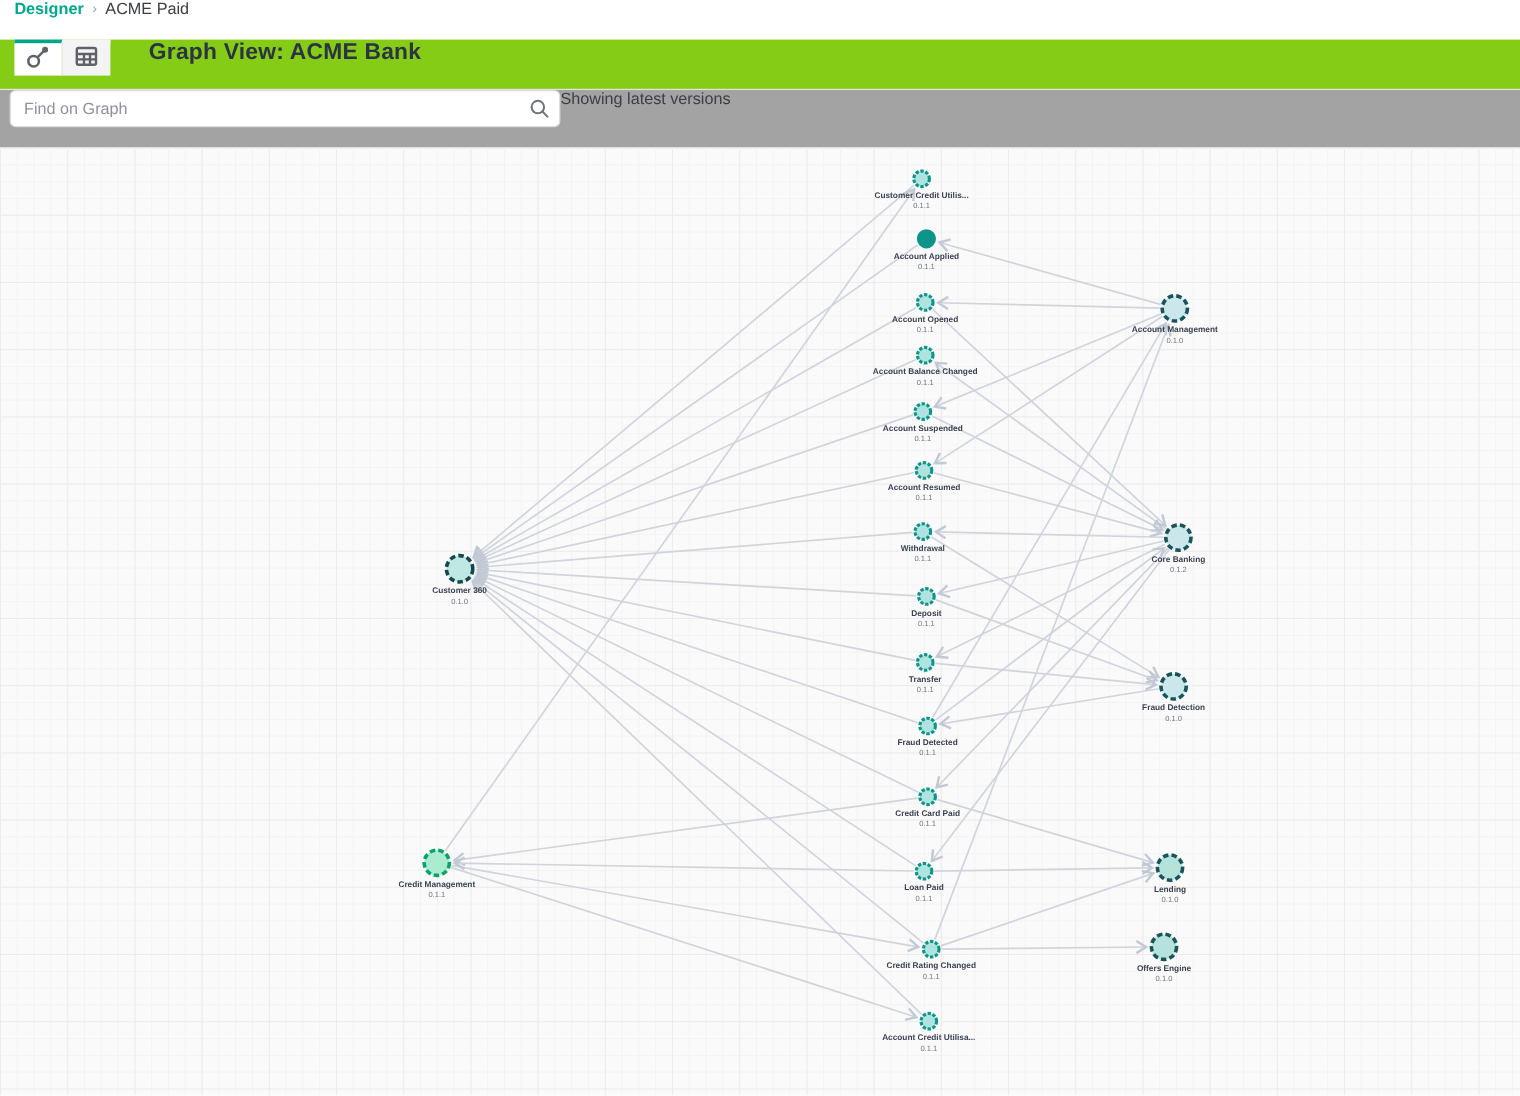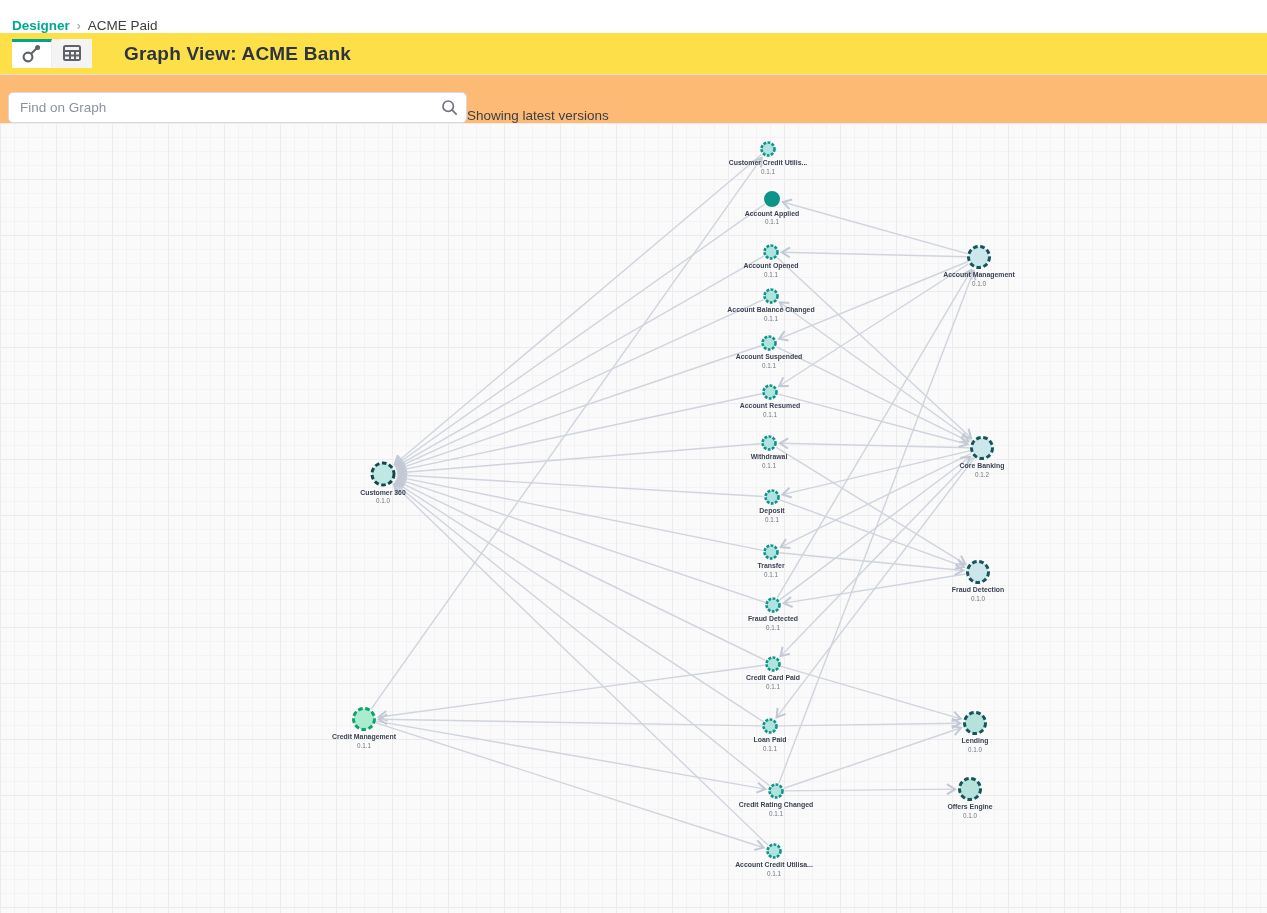--- a/index.html
+++ b/index.html
@@ -1,37 +1,37 @@
 <!DOCTYPE html>
 <html><head>
 <meta charset="utf-8">
 <style>
   * { margin:0; padding:0; box-sizing:border-box; }
   html,body { width:1267px; height:913px; overflow:hidden; background:#fff;
     font-family:"Liberation Sans", sans-serif; }
 
   
-  .breadcrumb-bar { height:33px; display:flex; align-items:flex-end; padding-left:12px;
+  .breadcrumb-bar { height:33px; display:flex; align-items:flex-start; padding-left:12px;
     background:#fff; font-size:13.5px; }
   .crumb-link { color:#00a88f; font-weight:700; cursor:pointer; }
   .crumb-sep { color:#9aa0a6; margin:0 7px; font-size:12px; }
   .crumb-current { color:#3c4043; }
 
   
-  .tab-bar { height:42px; display:flex; align-items:center; border-bottom:1px solid #e4e4e6;
-    background:#fde047; }
+  .tab-bar { height:42px; display:flex; align-items:flex-start; border-bottom:1px solid #e4e4e6;
+    background:#84cc16; }
   .tab { width:40px; display:flex; align-items:center; justify-content:center; cursor:pointer; }
   .tab.active { background:#fff; border-top:3px solid #00a68c; border-right:1px solid #ededee;
     margin-left:12px; }
   .tab.inactive { background:#f4f4f5; border-top:3px solid #f4f4f5; }
   .view-title { display:flex; align-items:center; margin-left:32px; font-size:19px;
     font-weight:700; color:#2c3343; letter-spacing:.2px; }
 
   
-  .toolbar { height:48px; display:flex; align-items:flex-end; background:#fdba74; padding-left:8px; }
+  .toolbar { height:48px; display:flex; align-items:flex-start; background:#a3a3a3; padding-left:8px; }
   .search-wrap { position:relative; width:459px; }
   .search-input { width:459px; height:31px; border:1px solid #d8dadd; border-radius:5px;
     padding:0 34px 0 11px; font-size:13.5px; color:#3c4043; outline:none;
     font-family:"Liberation Sans", sans-serif; }
   .search-input::placeholder { color:#8d939c; }
   .search-icon { position:absolute; right:9px; top:7px; width:17px; height:17px; color:#70757d; }
   .status-text { font-size:13.5px; color:#3a3f47; }
 
   
   .canvas { position:relative; width:1267px; height:790px; background-color:#fafafa;

